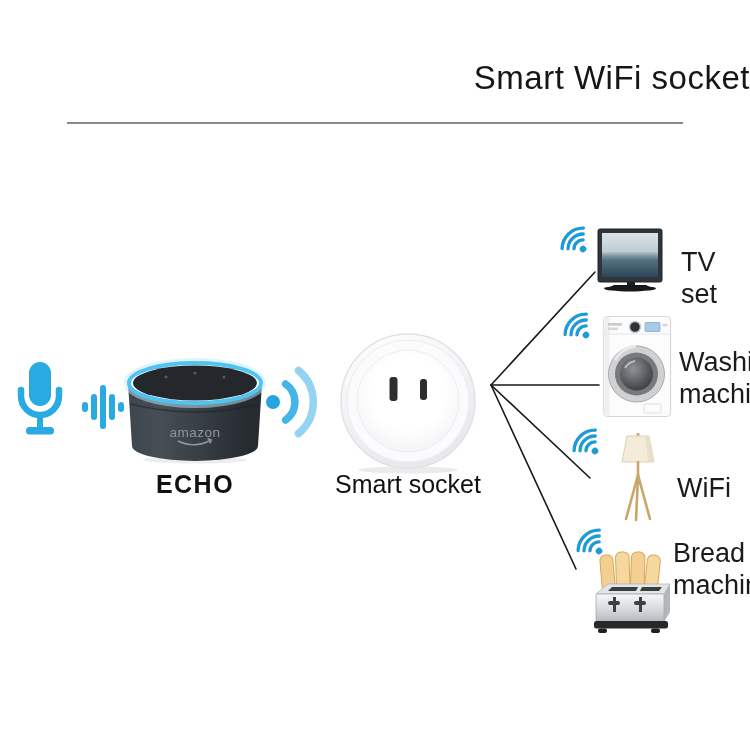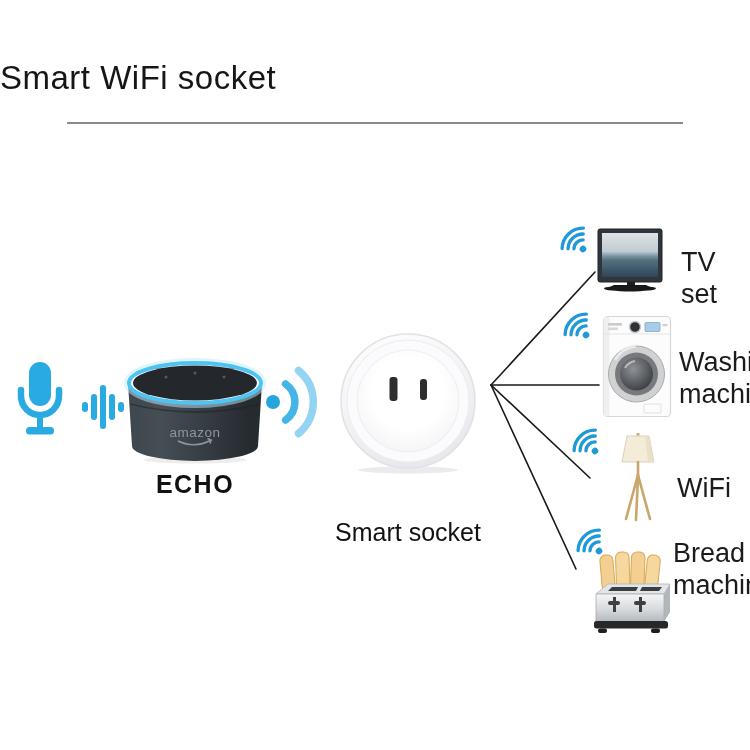--- a/index.html
+++ b/index.html
@@ -1,24 +1,24 @@
 <!DOCTYPE html>
 <html><head>
 <meta charset="utf-8">
 <style>
   html,body{margin:0;padding:0;background:#fff;}
   .canvas{position:relative;width:750px;height:750px;background:#ffffff;overflow:hidden;
           font-family:"Liberation Sans", sans-serif;color:#1b1b1b;}
   .abs{position:absolute;}
-  .page-title{left:0;right:0;top:59px;text-align:left;font-size:33px;letter-spacing:.5px;color:#161616;}
+  .page-title{left:0;right:0;top:59px;text-align:right;font-size:33px;letter-spacing:.5px;color:#161616;}
   .divider{left:67px;top:122px;width:616px;height:2px;background:#8a8a8a;}
   .dev-label{font-size:27px;line-height:1.2;color:#1b1b1b;}
   .unit-label{font-size:25px;color:#111;text-align:center;}
   .echo-label{left:126px;top:470px;width:138px;letter-spacing:1.5px;font-weight:bold;}
-  .socket-label{left:328px;top:470px;width:160px;margin-top:48px;}
+  .socket-label{left:328px;top:470px;width:160px;}
   .lbl-tv{left:681px;top:246px;}
   .lbl-washer{left:679px;top:346px;width:84px;}
   .lbl-lamp{left:677px;top:472px;}
   .lbl-bread{left:673px;top:537px;width:84px;}
   svg{display:block;overflow:visible;}
 </style>
 </head>
 <body>
 
 <div class="canvas">

